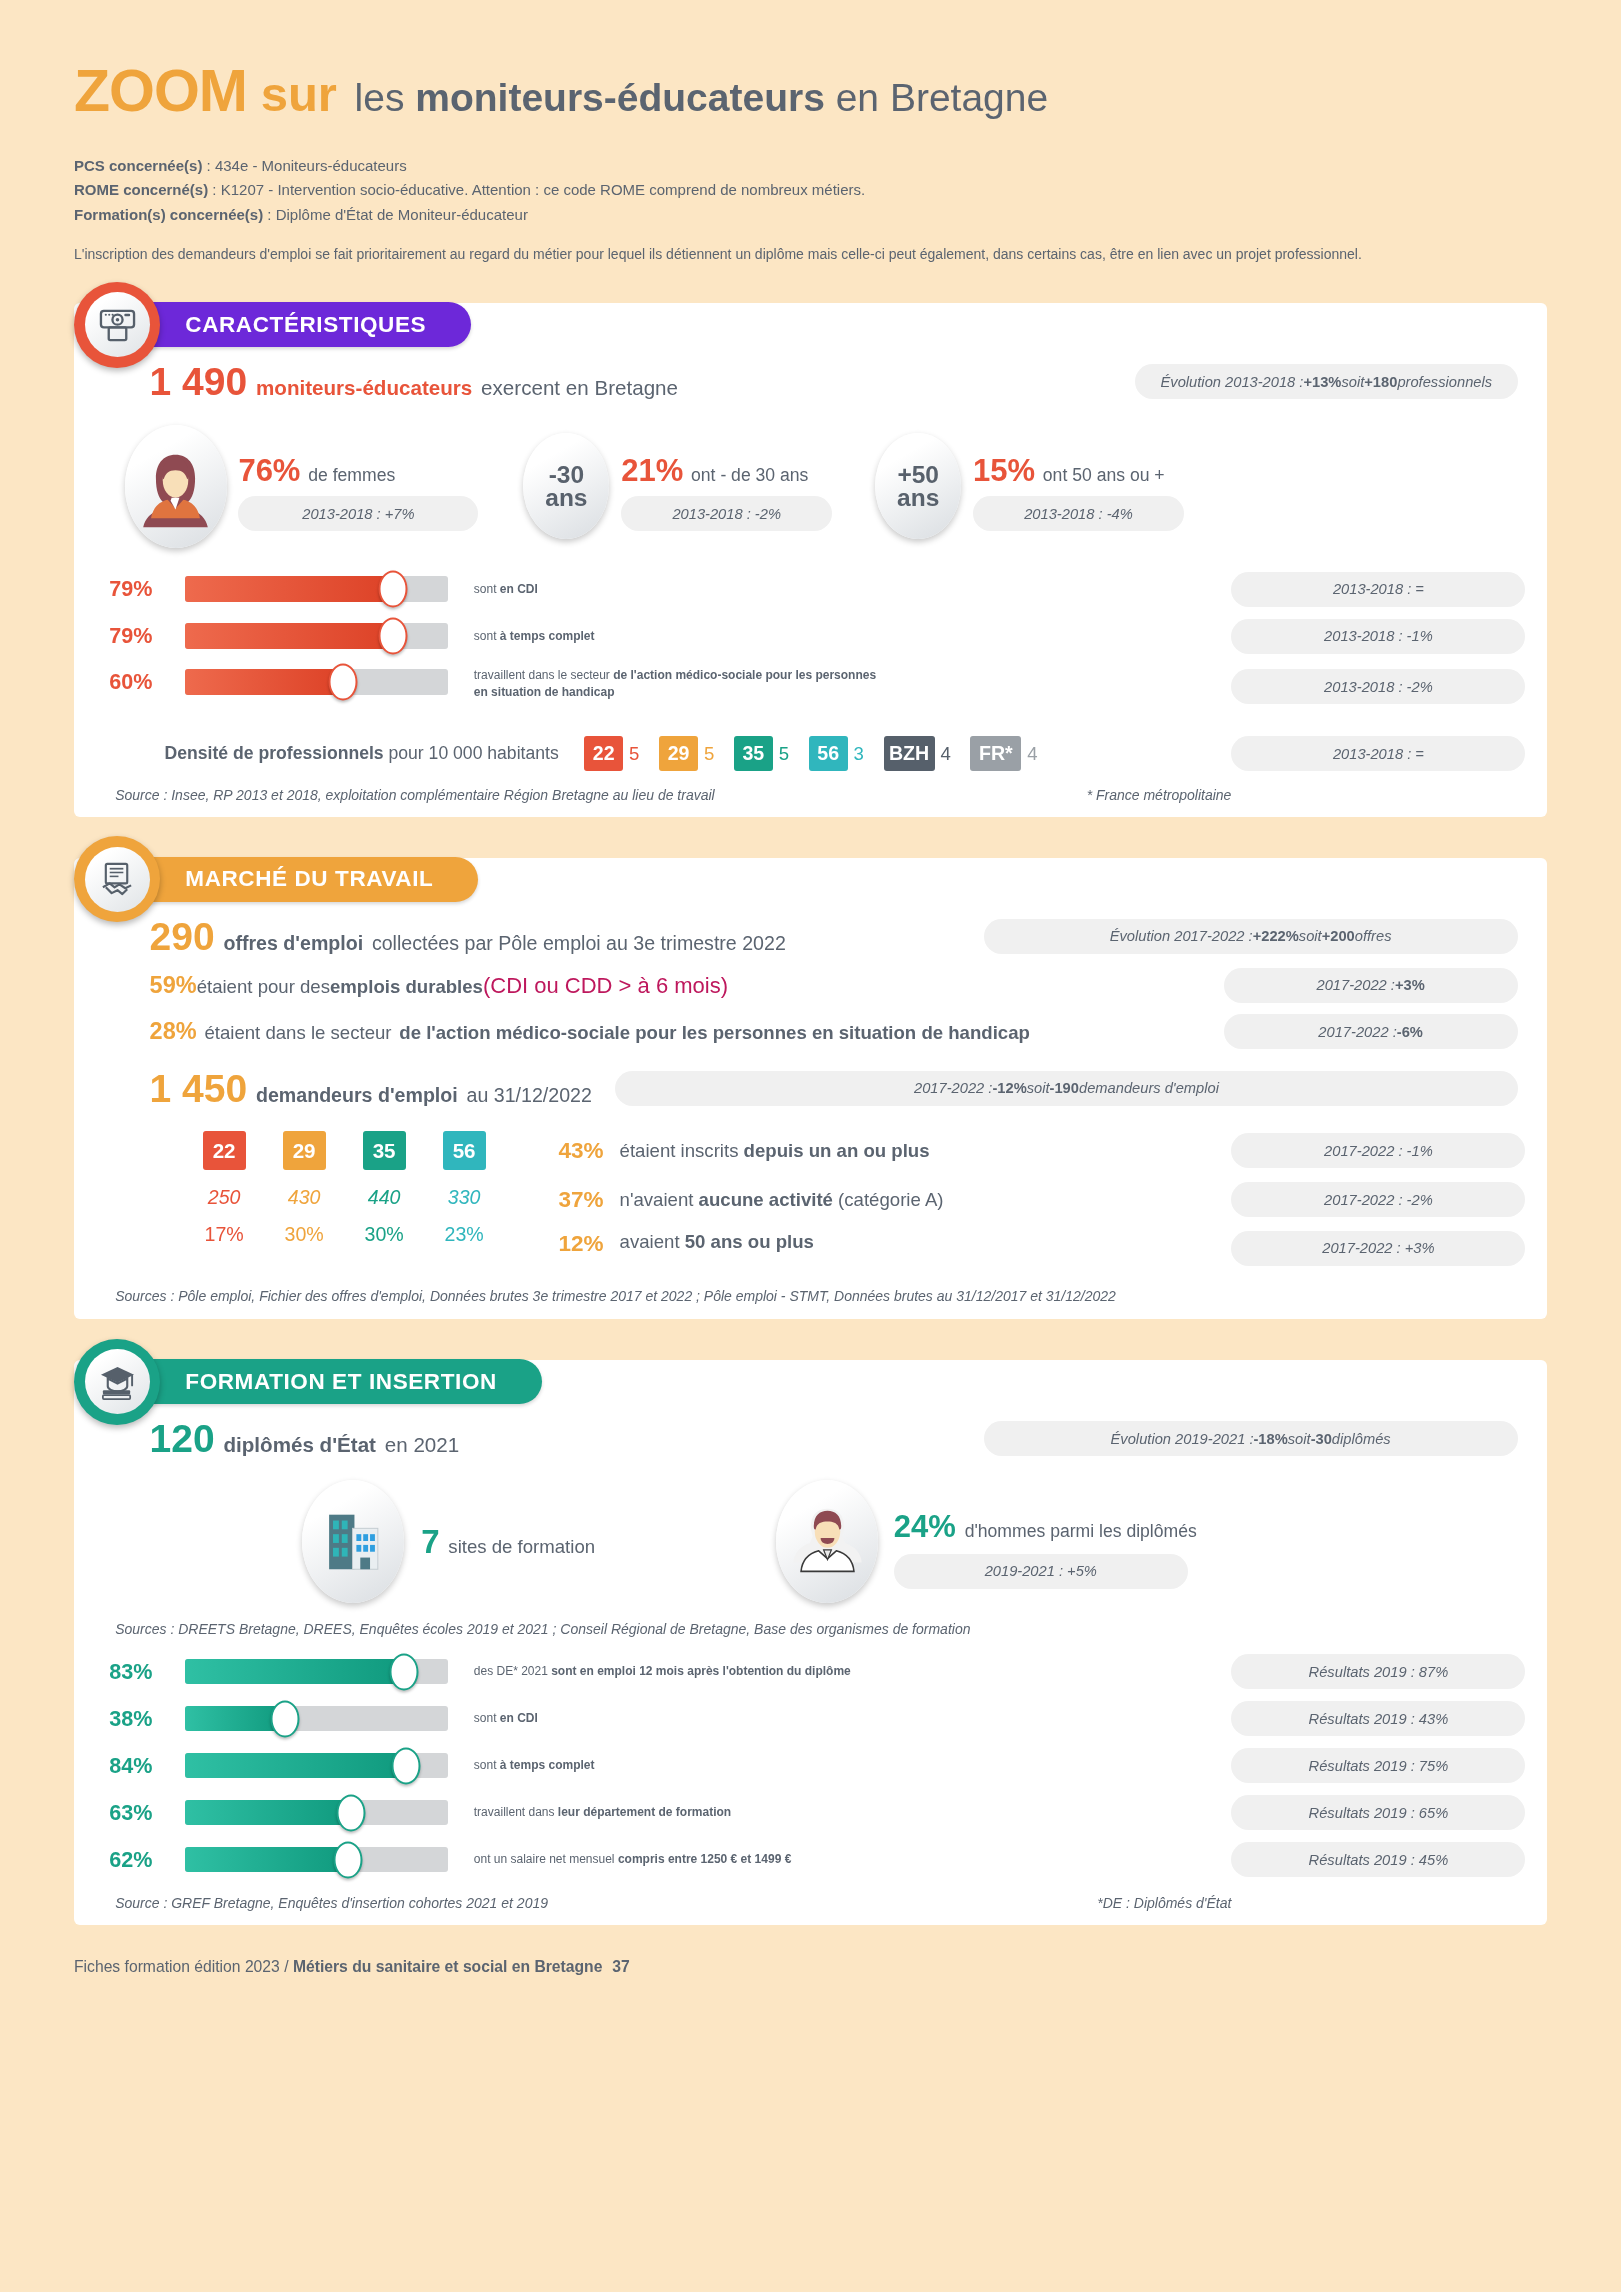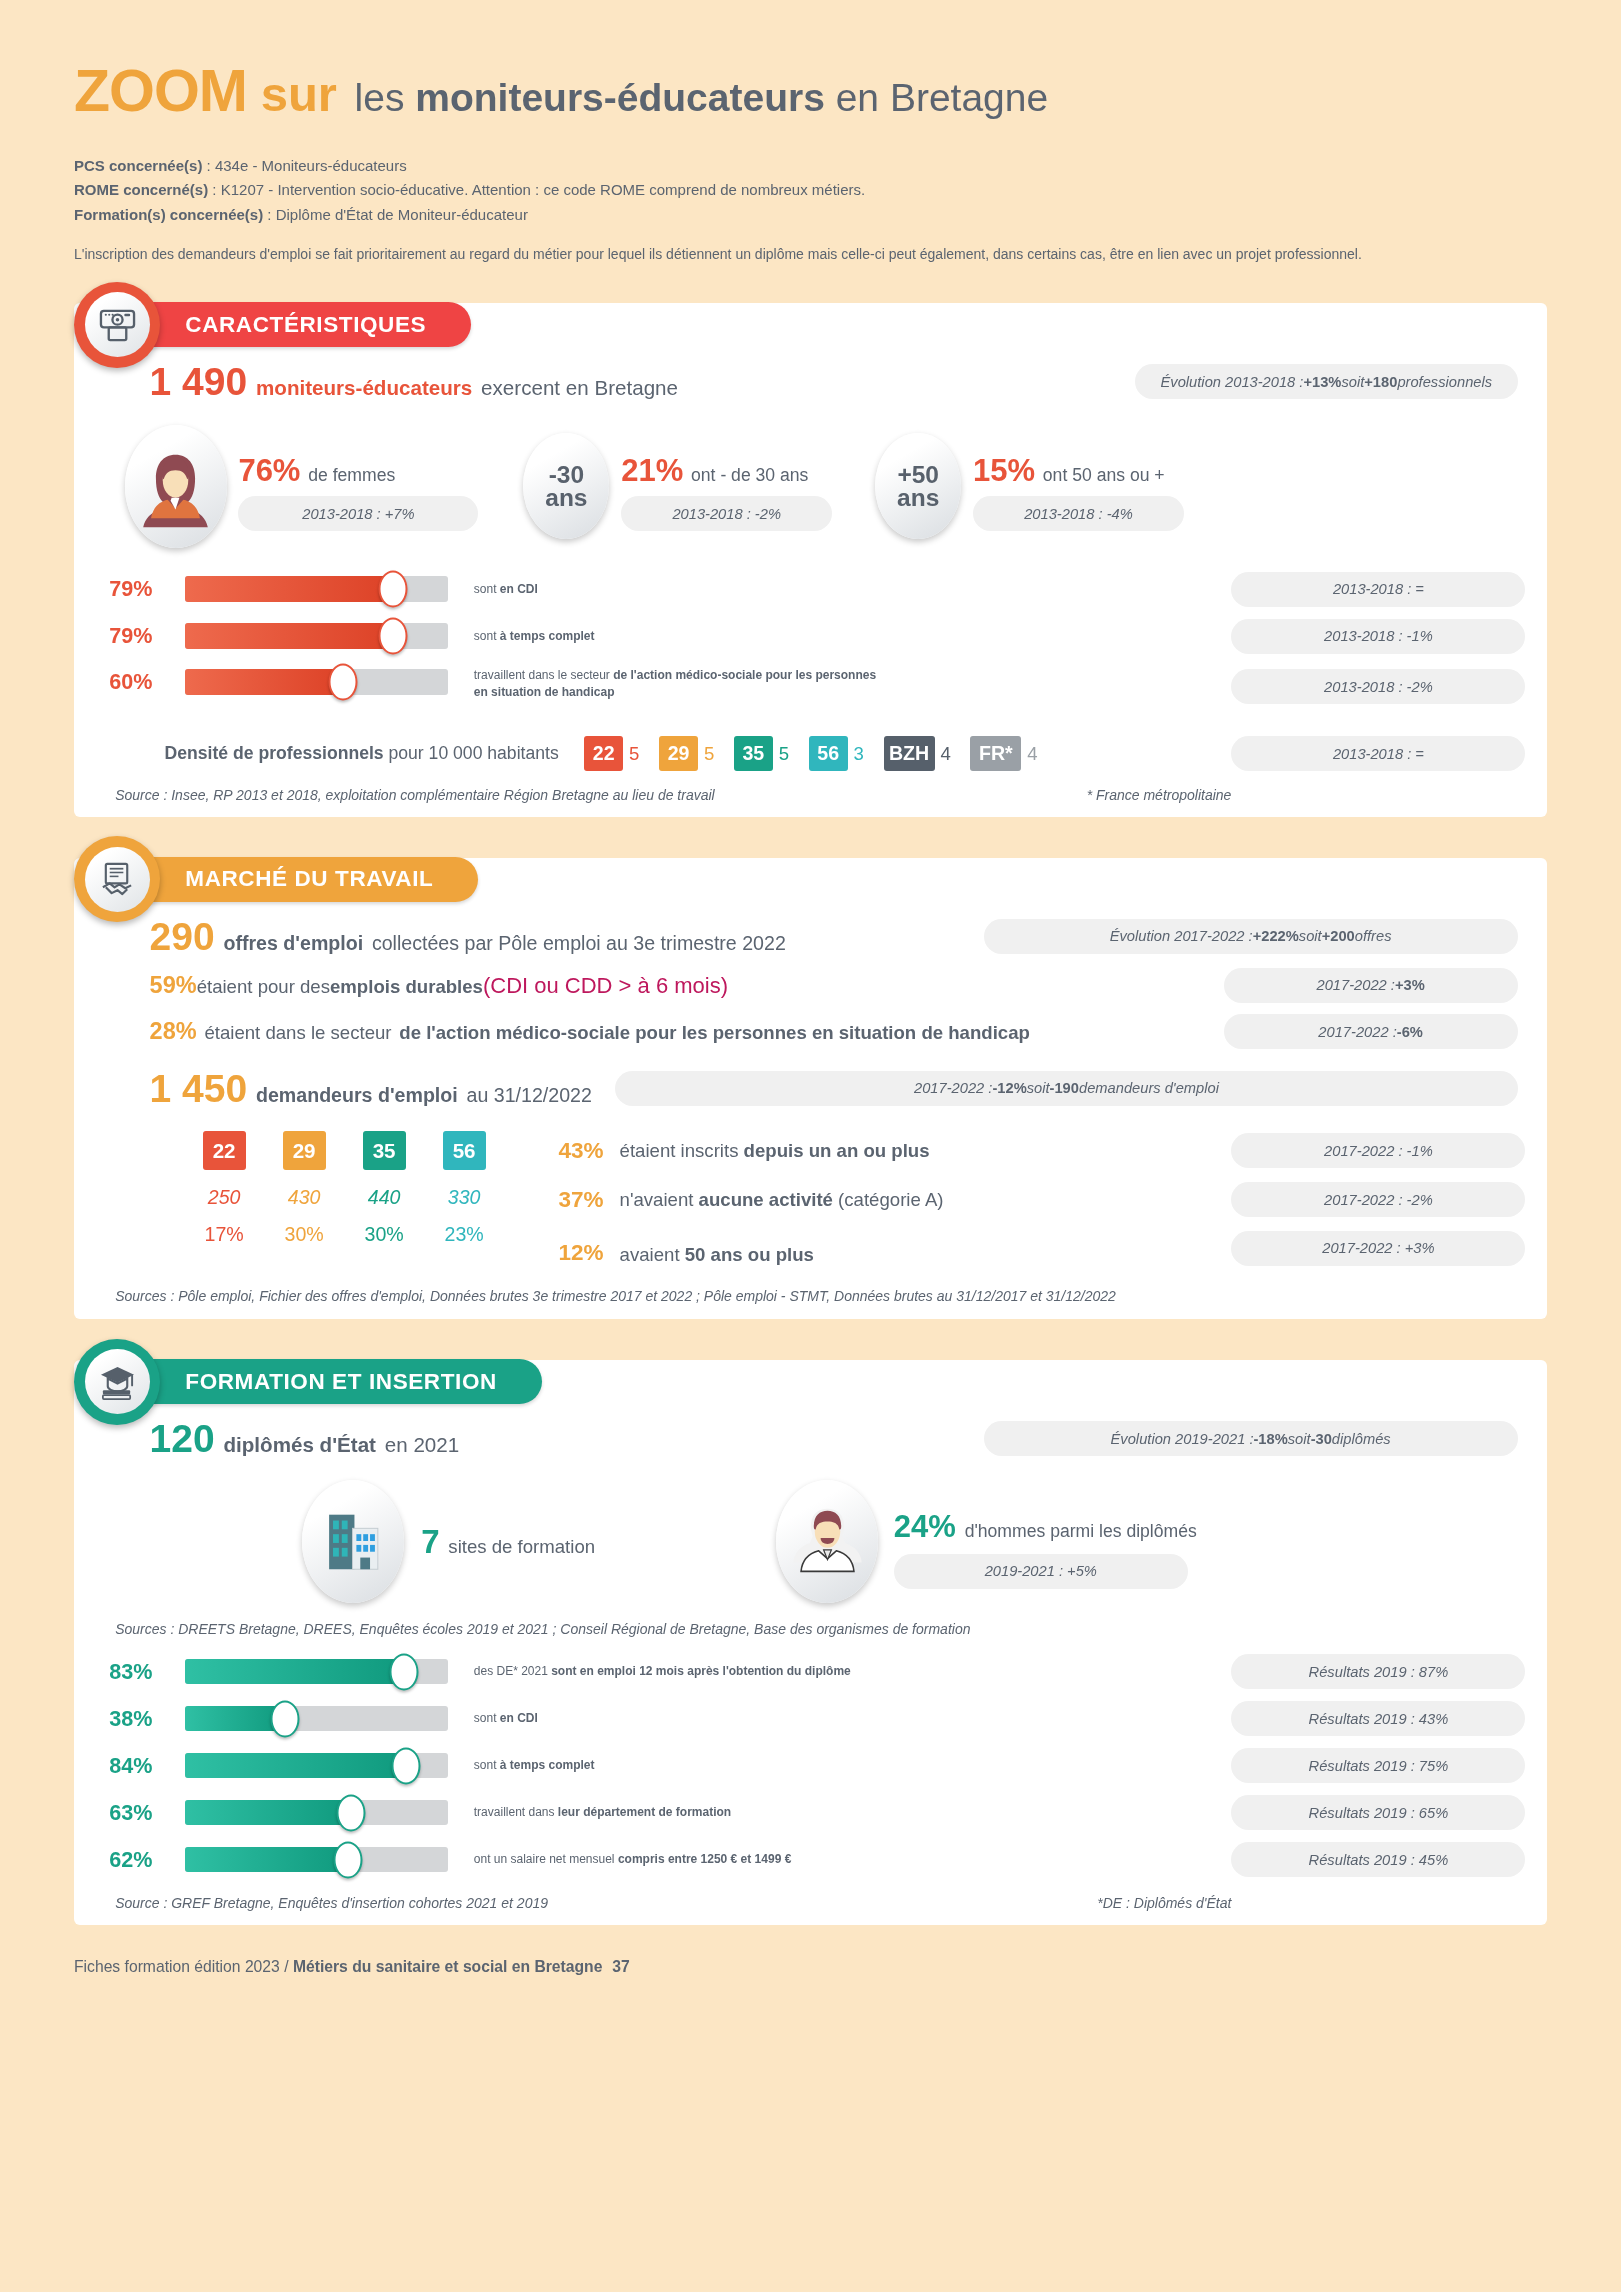--- a/index.html
+++ b/index.html
@@ -138,21 +138,21 @@
             <circle cx="20" cy="14" r="5.2" fill="none" stroke="#56606b" stroke-width="2.4"></circle>
             <circle cx="20" cy="14" r="1.8" fill="#56606b"></circle>
             <circle cx="8" cy="9" r="1.1" fill="#56606b"></circle>
               <circle cx="11.5" cy="9" r="1.1" fill="#56606b"></circle>
               <circle cx="15" cy="9" r="1.1" fill="#56606b"></circle>
             <rect x="27" y="8" width="6" height="2.4" rx="1" fill="#56606b"></rect>
             <rect x="11" y="22" width="18" height="13" rx="1.5" fill="none" stroke="#56606b" stroke-width="2.4"></rect>
           </svg>
         </div>
       </div>
-      <div class="sec-pill" style="background:#ef4444">CARACTÉRISTIQUES</div>
+      <div class="sec-pill" style="background:#6d28d9">CARACTÉRISTIQUES</div>
     </div>
 
     <div class="card">
 
       <div class="flexrow" style="padding-left:54px;align-items:center">
         <div class="flexrow" style="align-items:baseline;gap:8.8px">
           <span class="big" style="color:#e8543a">1 490</span>
           <span style="font-size:20.6px;font-weight:bold;color:#e8543a">moniteurs-éducateurs</span>
           <span style="font-size:20.6px;color:#5b6470"> exercent en Bretagne</span>
         </div>
@@ -387,21 +387,21 @@
           <div class="flexrow" style="align-items:center;margin-top:2px">
             <span style="color:#efa43c;font-weight:bold;font-size:22.5px;width:61px">43%</span>
             <span style="font-size:18.6px;color:#5b6470"><span>étaient inscrits </span><b>depuis un an ou plus</b></span>
             <div class="evo bar-side" style="width:294px">2017-2022 : -1%</div>
           </div>
           <div class="flexrow" style="align-items:center;margin-top:13.7px">
             <span style="color:#efa43c;font-weight:bold;font-size:22.5px;width:61px">37%</span>
             <span style="font-size:18.6px;color:#5b6470"><span>n'avaient </span><b>aucune activité</b><span> (catégorie A)</span></span>
             <div class="evo bar-side" style="width:294px">2017-2022 : -2%</div>
           </div>
-          <div class="flexrow" style="align-items:flex-end;margin-top:13.7px">
+          <div class="flexrow" style="align-items:flex-start;margin-top:13.7px">
             <span style="color:#efa43c;font-weight:bold;font-size:22.5px;width:61px">12%</span>
             <span style="font-size:18.6px;color:#5b6470"><span>avaient </span><b>50 ans ou plus</b></span>
             <div class="evo bar-side" style="width:294px">2017-2022 : +3%</div>
           </div>
         </div>
       </div>
 
       <div style="margin-top:21.6px;padding-left:19.6px">
         <span class="src">Sources : Pôle emploi, Fichier des offres d'emploi, Données brutes 3e trimestre 2017 et 2022 ; Pôle emploi - STMT, Données brutes au 31/12/2017 et 31/12/2022</span>
       </div>

